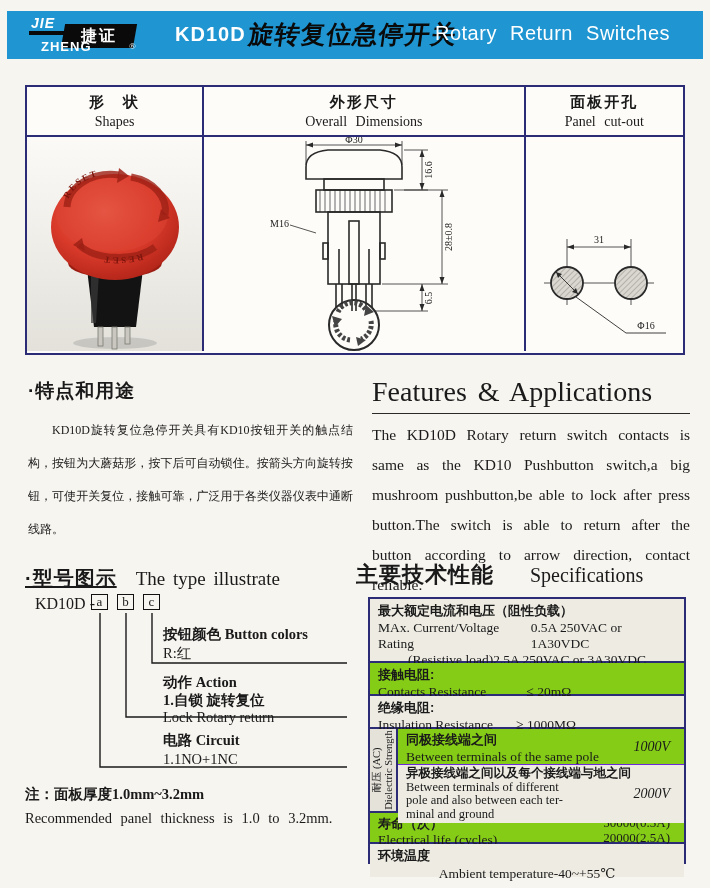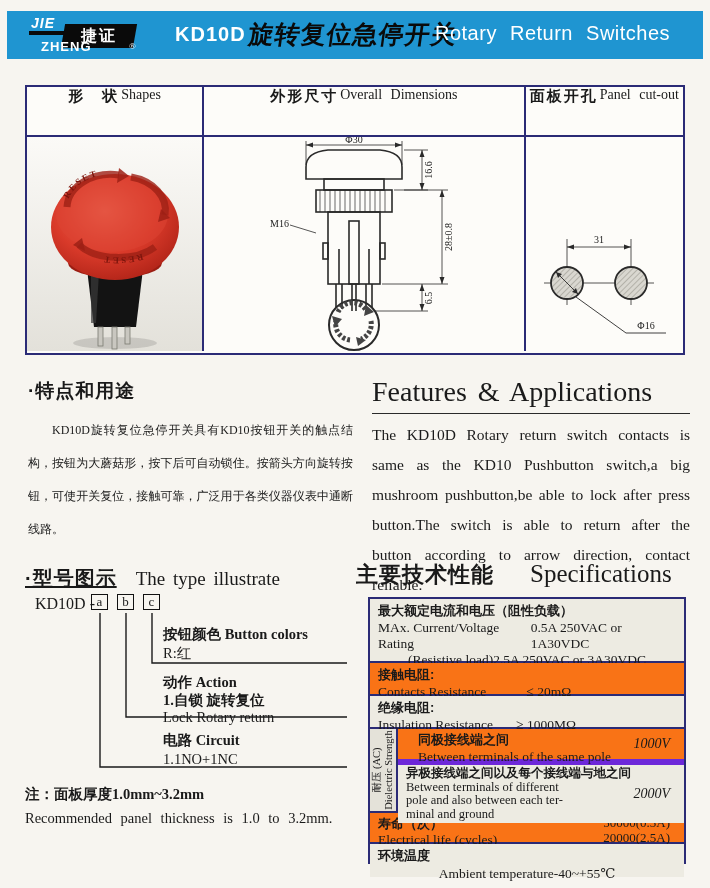--- a/index.html
+++ b/index.html
@@ -48,21 +48,21 @@
   
   .ovtable {
     position:absolute; left:25px; top:85px; width:660px; height:270px;
     border:2px solid #2b2b76; background:#fdfcf9;
   }
   .ov-head { display:flex; height:50px; border-bottom:2px solid #2b2b76; }
   .ov-body { display:flex; height:214px; }
   .ov-col1 { width:27%; border-right:2px solid #2b2b76; }
   .ov-col2 { width:49%; border-right:2px solid #2b2b76; }
   .ov-col3 { width:24%; }
-  .ov-hcell { display:flex; flex-direction:row; align-items:flex-start; justify-content:center; gap:2px; }
+  .ov-hcell { display:flex; flex-direction:column; align-items:center; justify-content:center; gap:2px; }
   .ov-hcell .cn { font-size:15px; font-weight:bold; letter-spacing:2px; }
   .ov-hcell .en { font-size:14px; word-spacing:5px; }
   .ov-cell { position:relative; overflow:hidden; }
   .dimtext { font-family:"Liberation Serif",serif; font-size:10px; fill:#222; }
 
   
   .feat-cn { position:absolute; left:28px; top:378px; width:325px; }
   .feat-cn h3 { font-size:19px; font-weight:bold; letter-spacing:1px; font-family:"Liberation Sans",sans-serif; }
   .feat-cn p { margin-top:10px; font-size:12px; line-height:33px; text-align:justify; text-indent:2em; }
   .feat-en { position:absolute; left:372px; top:376px; width:318px; }
@@ -83,41 +83,41 @@
   .tree-svg { position:absolute; left:0; top:0; width:340px; height:218px; }
   .branch { position:absolute; left:138px; font-size:14.5px; white-space:nowrap; }
   .branch .bcn { font-weight:bold; }
   .note { position:absolute; left:25px; top:785px; width:340px; }
   .note .ncn { font-size:14.5px; font-weight:bold; }
   .note .nen { font-size:14.5px; margin-top:6px; word-spacing:5px; }
 
   
   .spec-head { position:absolute; left:356px; top:560px; width:330px; }
   .spec-head .cnpart { font-size:22px; font-weight:bold; font-family:"Liberation Sans",sans-serif; letter-spacing:1px; }
-  .spec-head .enpart { font-size:25px; margin-left:32px;margin-top:10px; }
+  .spec-head .enpart { font-size:20px; margin-left:32px;margin-top:10px; }
   .spectable {
     position:absolute; left:368px; top:597px; width:318px; height:267px;
     border:2.5px solid #2b2b76; display:flex; flex-direction:column;
     font-size:13.5px;
   }
   .srow { border-bottom:2px solid #2b2b76; padding:3px 8px 2px 8px; }
   .srow:last-child { border-bottom:none; }
   .bg-beige { background:#edebe2; }
-  .bg-blue  { background:#f97316; }
+  .bg-blue  { background:#84cc16; }
   .scn { font-weight:bold; font-family:"Liberation Sans",sans-serif; font-size:13px; }
   .sen { font-size:13.5px; }
   .flexline { display:flex; justify-content:center; align-items:baseline; }
   .dielectric { display:flex; padding:0; height:84px; }
   .rotcell { position:relative; width:28px; border-right:2px solid #2b2b76; background:#e4e2d9; }
   .rot {
     position:absolute; top:50%; left:50%; transform:translate(-50%,-50%) rotate(-90deg);
     text-align:center; white-space:nowrap; font-size:10.5px; line-height:12px;
   }
   .diecol { flex:1; display:flex; flex-direction:column; }
-  .dierow1 { height:36px; border-bottom:6px solid #6d28d9; padding:2px 20px; position:relative; }
+  .dierow1 { height:36px; border-bottom:1px solid #6d28d9; padding:2px 8px; position:relative; }
   .dierow2 { flex:1; padding:2px 8px; position:relative; }
   .dieval { position:absolute; right:14px; top:50%; transform:translateY(-50%); font-size:14px;font-style:italic; }
   .tight { font-size:12.5px; line-height:13.5px; }
   .liferow { display:flex; justify-content:space-between; padding-top:2px; }
   .lifevals { text-align:left; padding-right:6px; font-size:13px; line-height:14.5px; padding-top:1px; }
 </style>
 </head>
 <body>
 
 <div class="page">

